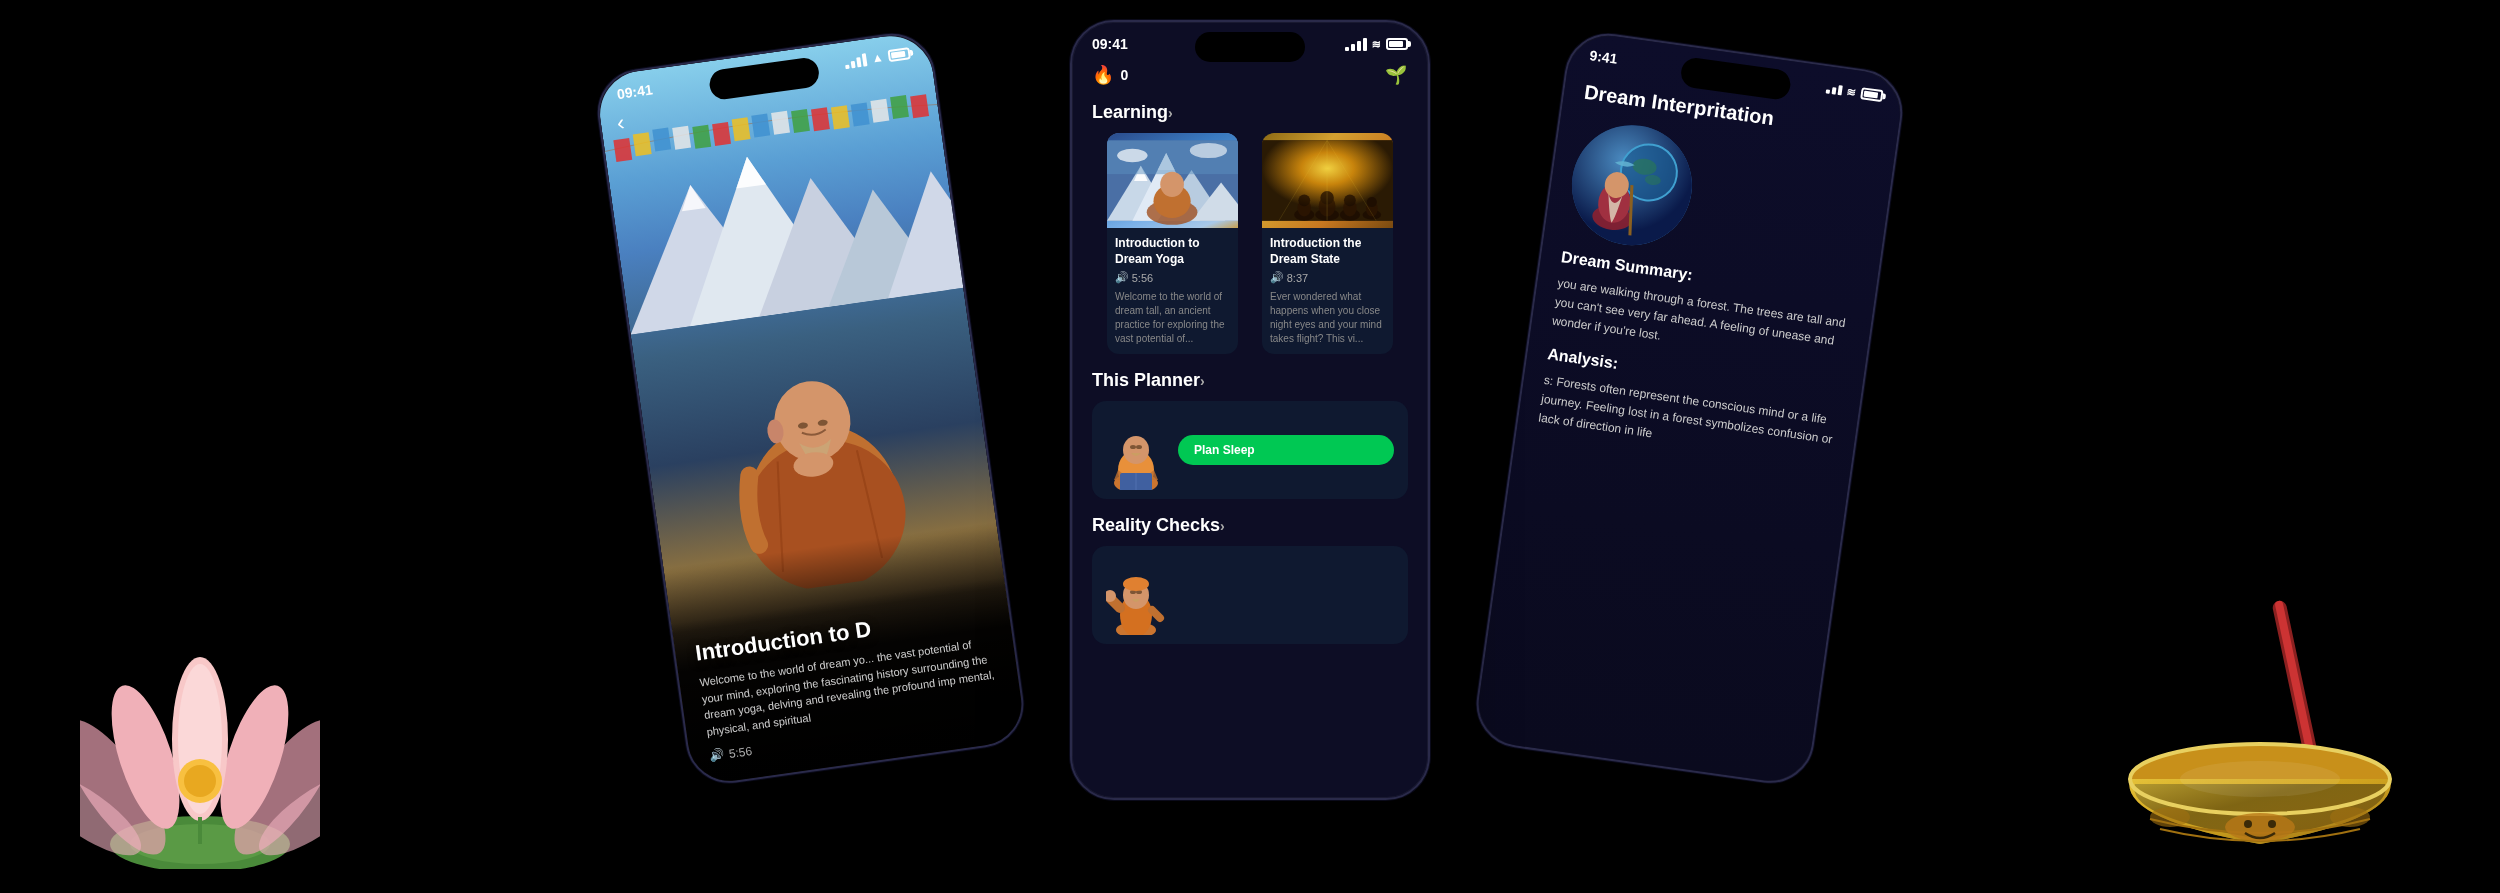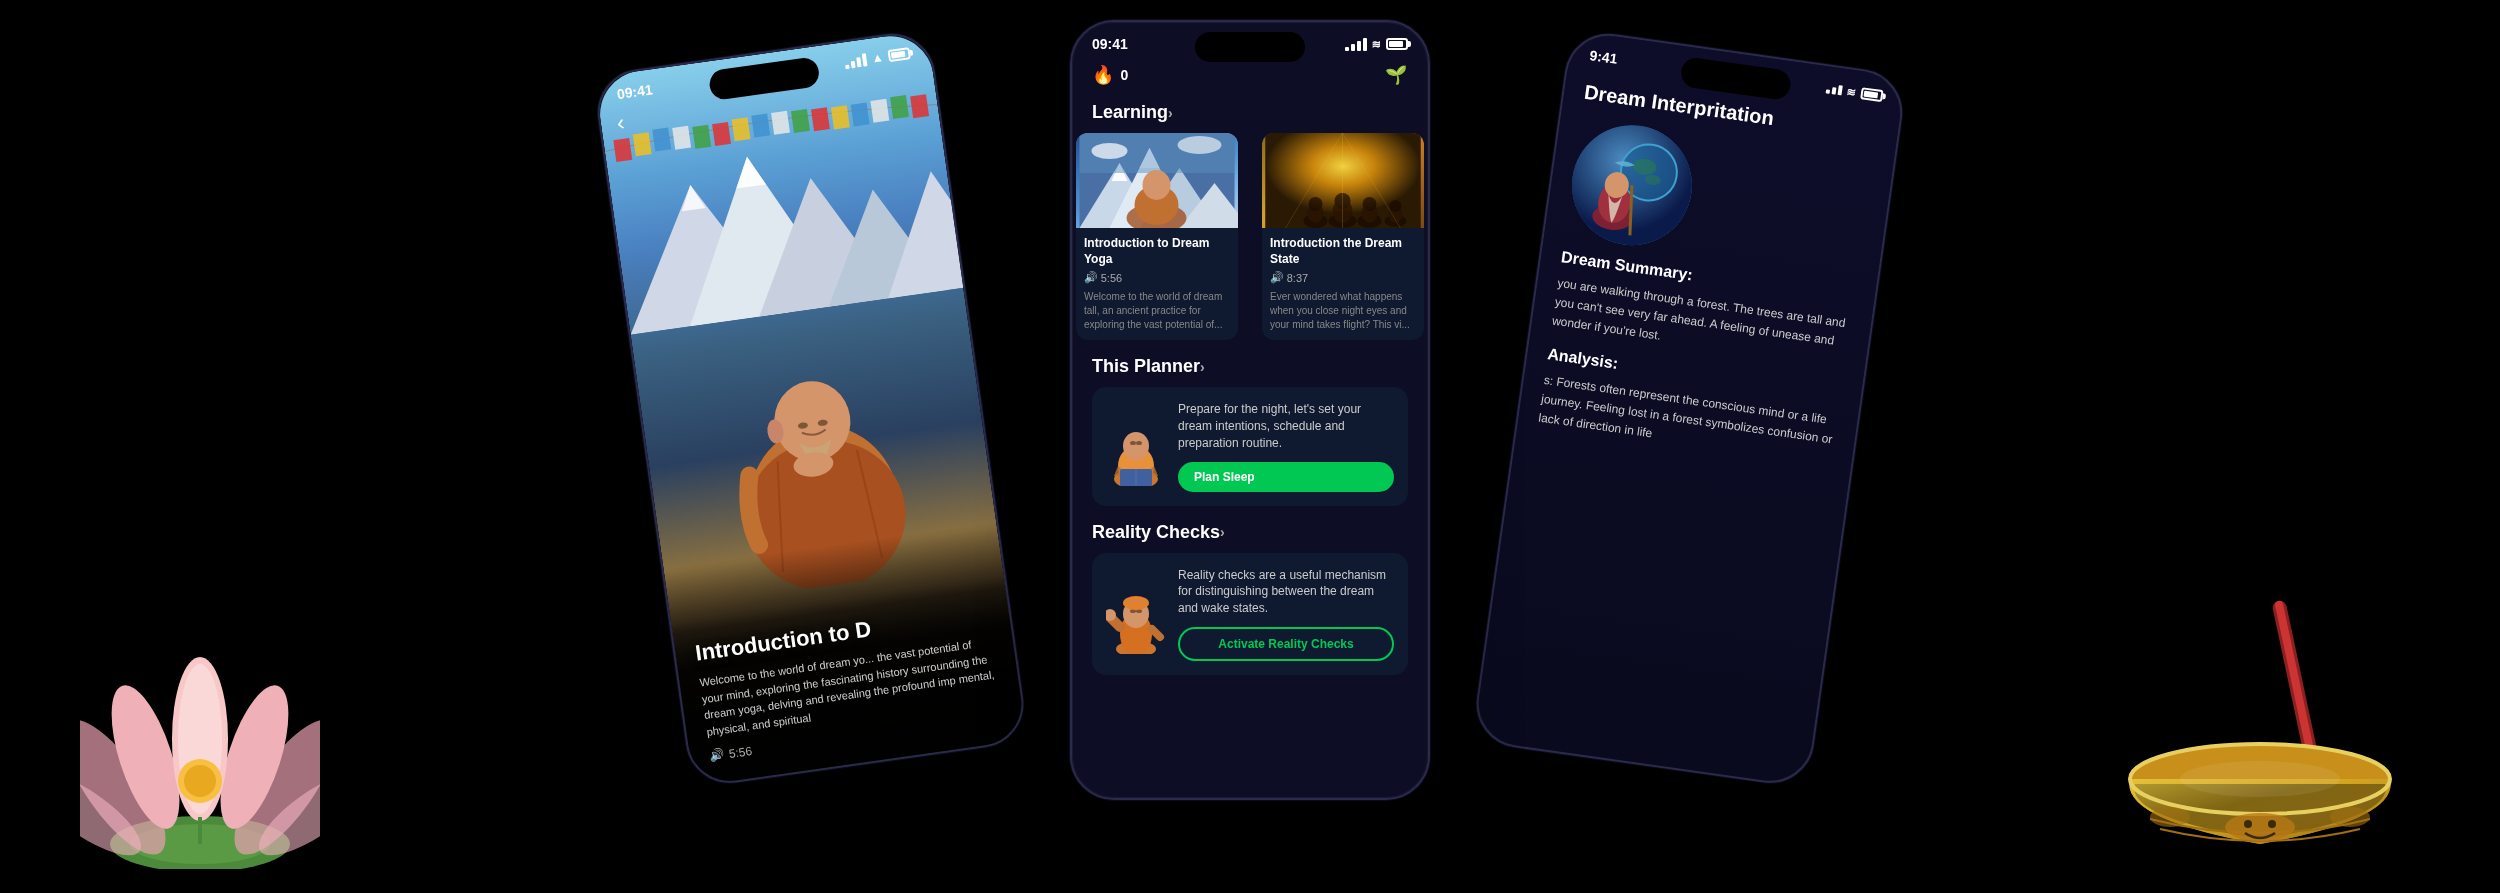--- a/index.html
+++ b/index.html
@@ -165,21 +165,21 @@
       padding: 4px 20px 10px;
       display: flex;
       align-items: center;
     }
     .chevron { color: #aaa; font-size: 14px; }
 
     
     .cards-row {
       display: flex;
       gap: 24px;
-      padding: 0 4px 12px;
+      padding: 0 35px 12px;
     }
 
     .card {
       flex: 1;
       background: #0f1930;
       border-radius: 12px;
       overflow: hidden;
     }
 
     .card-img-placeholder {
@@ -673,21 +673,20 @@
               <path d="M 25 38 Q 30 44 35 38" fill="#c8a060" opacity="0.8"></path>
 
               <path d="M 12 55 L 8 65 L 25 65" fill="#c07030" opacity="0.8"></path>
               <path d="M 48 55 L 52 65 L 35 65" fill="#c07030" opacity="0.8"></path>
 
               <rect x="14" y="58" width="32" height="20" rx="2" fill="#4060a0"></rect>
               <line x1="30" y1="58" x2="30" y2="78" stroke="#5070b0" stroke-width="1"></line>
             </svg>
           </div>
           <div class="section-text">
-            <div class="section-desc">Prepare for the night, let's set your dream intentions, schedule and preparation routine.</div>
             <button class="btn-green">Plan Sleep</button>
           </div>
         </div>
 
         <div class="section-title">
           <span>Reality Checks</span>
           <span class="chevron">›</span>
         </div>
 
         <div class="section-card">
@@ -703,24 +702,20 @@
               <ellipse cx="33" cy="32" rx="3" ry="2" fill="#5a3a20" opacity="0.7"></ellipse>
               <path d="M 26 39 Q 30 45 34 39" fill="#c8a060" opacity="0.8"></path>
 
               <path d="M 14 48 L 4 38" stroke="#c07030" stroke-width="10" stroke-linecap="round"></path>
               <circle cx="4" cy="36" r="6" fill="#d4956a"></circle>
 
               <path d="M 46 50 L 54 58" stroke="#c07030" stroke-width="8" stroke-linecap="round"></path>
 
               <ellipse cx="30" cy="24" rx="13" ry="7" fill="#e08030"></ellipse>
             </svg>
-          </div>
-          <div class="section-text">
-            <div class="section-desc">Reality checks are a useful mechanism for distinguishing between the dream and wake states.</div>
-            <button class="btn-green-outline">Activate Reality Checks</button>
           </div>
         </div>
 
       </div>
     </div>
 
     <div class="phone-right">
       <div class="phone-shell" style="background:#0a0a1e;">
         <div class="dynamic-island"></div>
 

